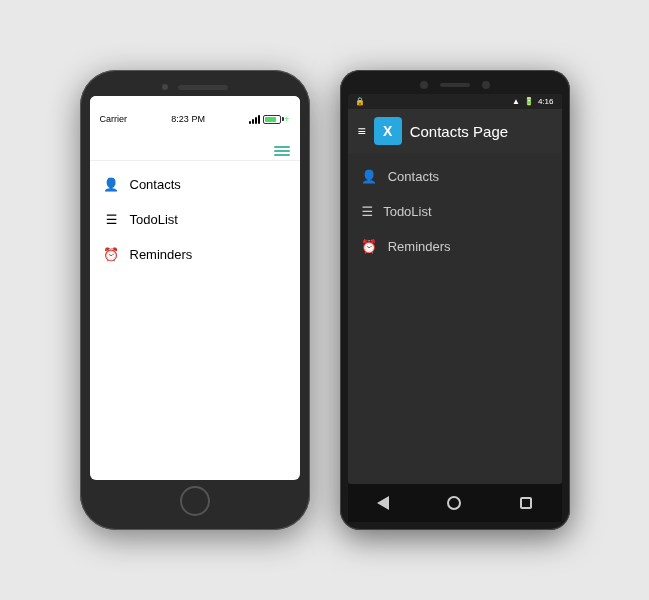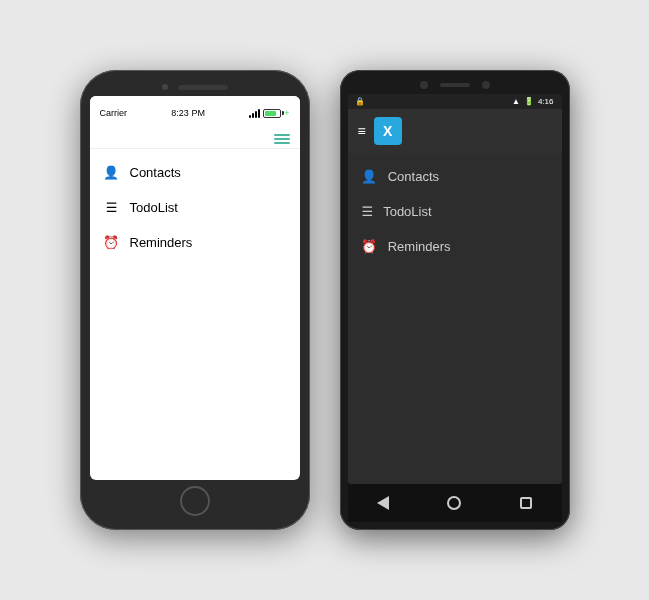--- a/index.html
+++ b/index.html
@@ -48,21 +48,21 @@
       background: #fff;
       border-radius: 6px;
       overflow: hidden;
       display: flex;
       flex-direction: column;
     }
     .ios-status-bar {
       display: flex;
       justify-content: space-between;
       align-items: center;
-      padding: 12px 10px;
+      padding: 18px 10px;
       font-size: 9px;
       color: #000;
       background: #fff;
     }
     .ios-status-right {
       display: flex;
       align-items: center;
       gap: 3px;
     }
     .battery-icon {
@@ -346,20 +346,21 @@
         <span style="font-size:8px">🔋</span>
         <span>4:16</span>
       </div>
     </div>
 
     <div class="android-header">
       <div class="android-hamburger">≡</div>
       <div class="app-logo">
         <span>X</span>
       </div>
+      <span class="android-title">Contacts Page</span>
     </div>
 
     <div class="android-menu-list">
       <div class="android-menu-item">
         <span>👤</span>
         <span>Contacts</span>
       </div>
       <div class="android-menu-item">
         <span>☰</span>
         <span>TodoList</span>

